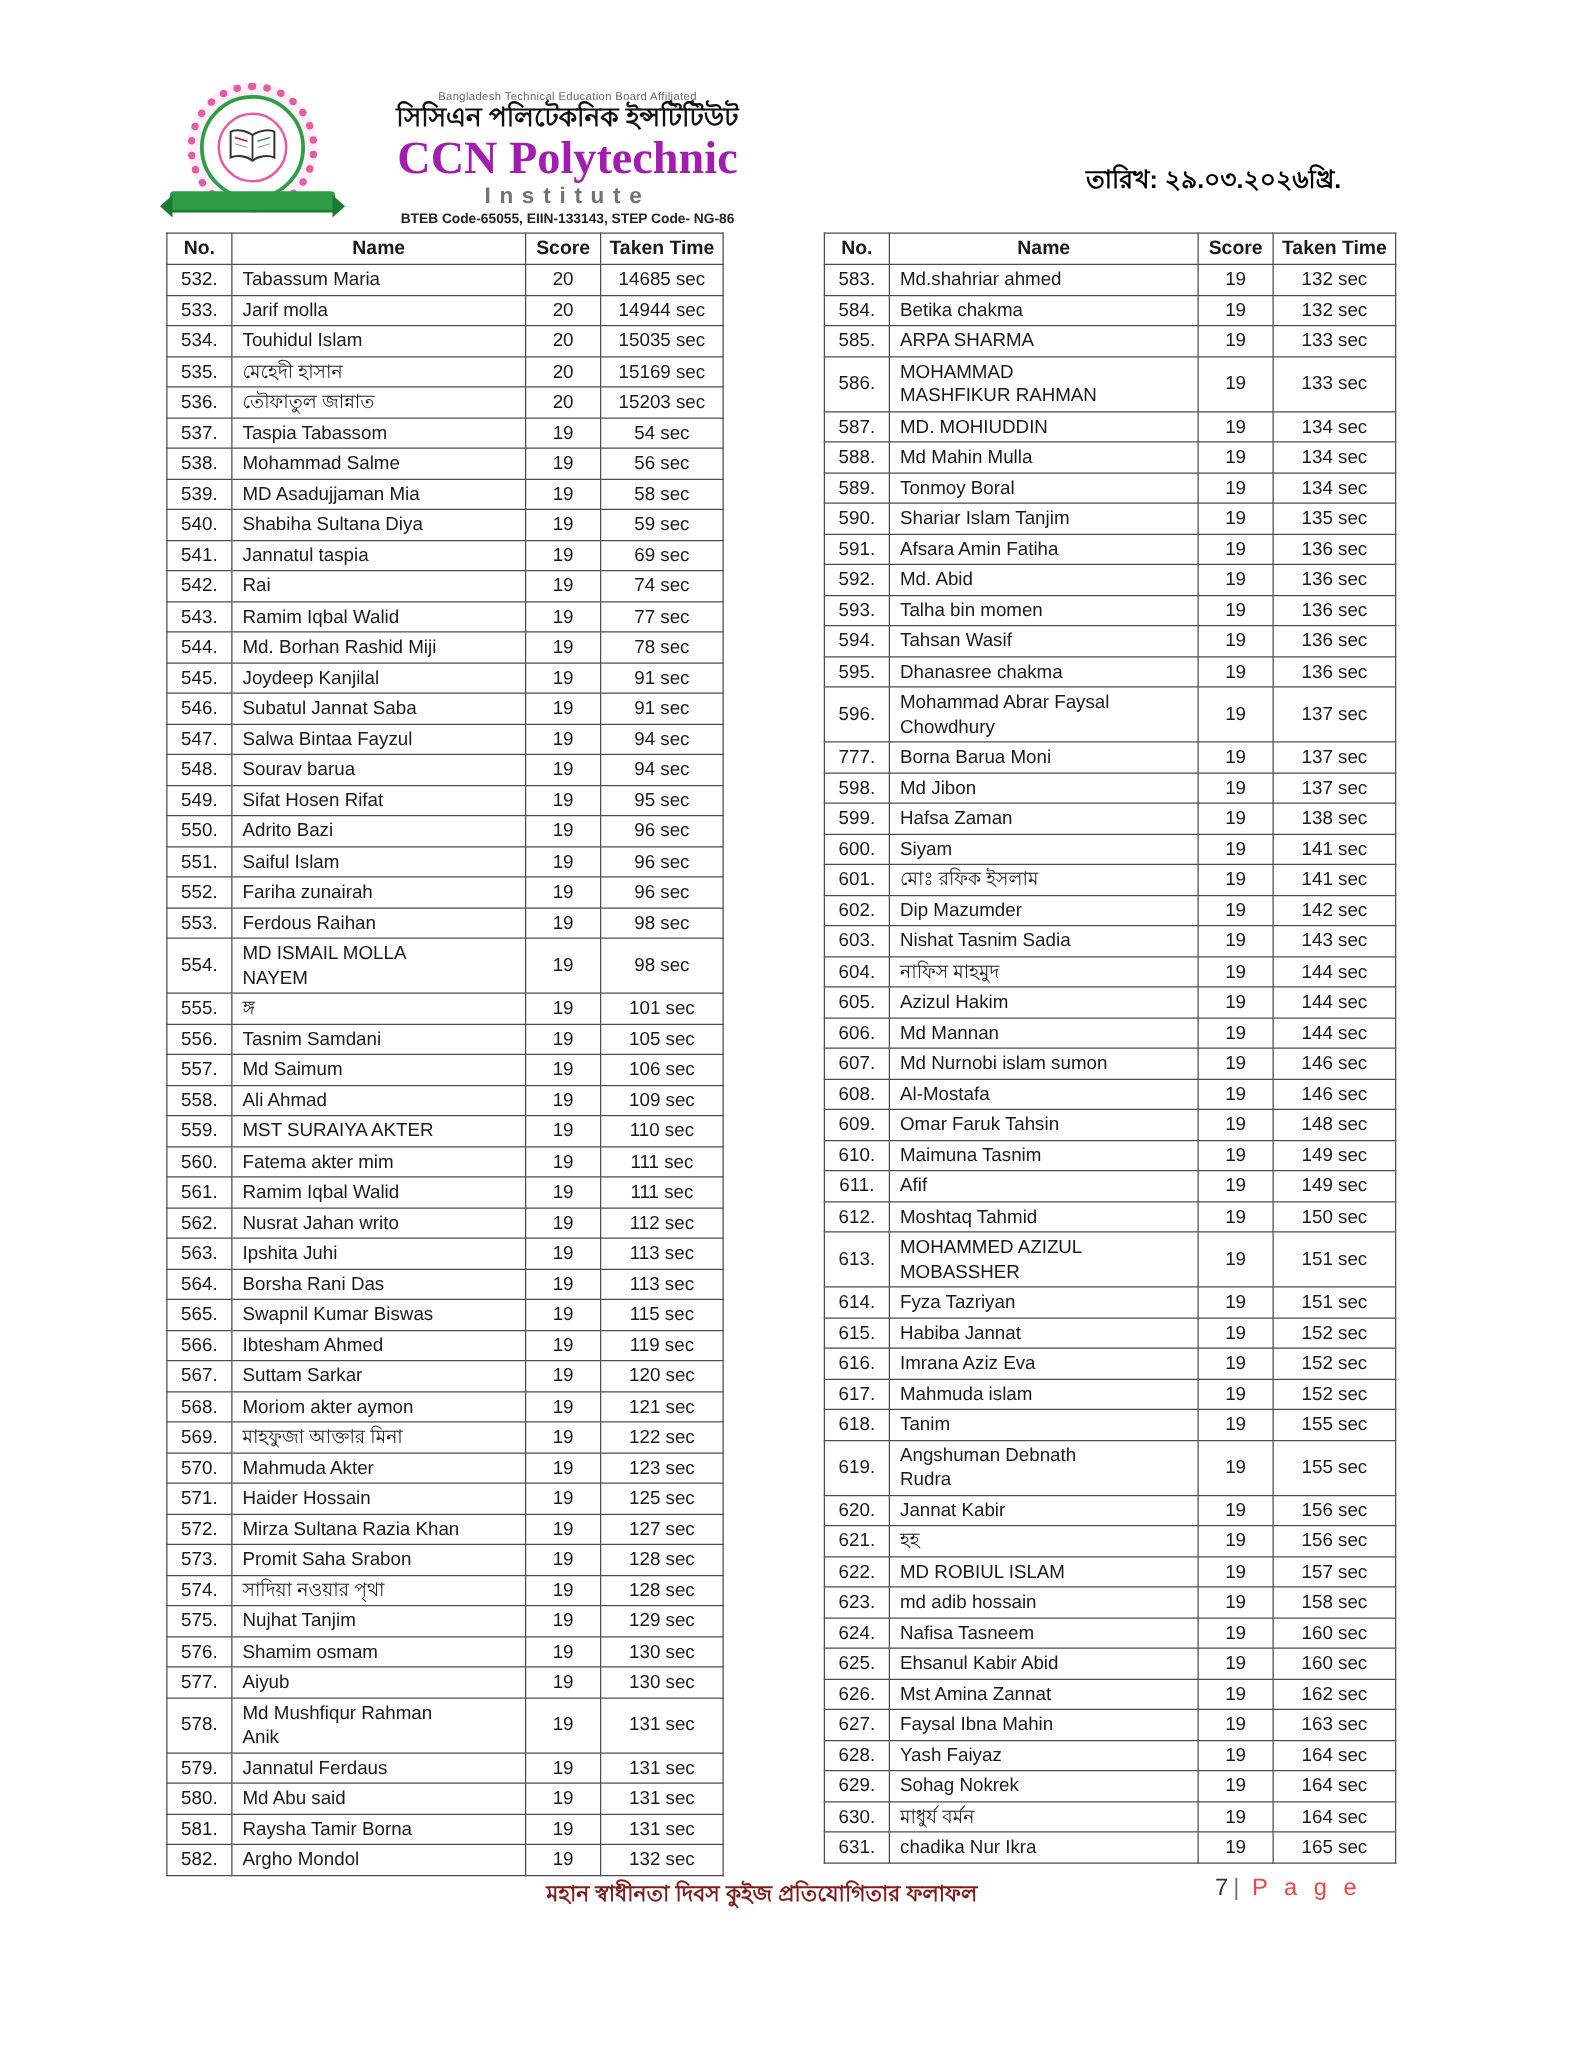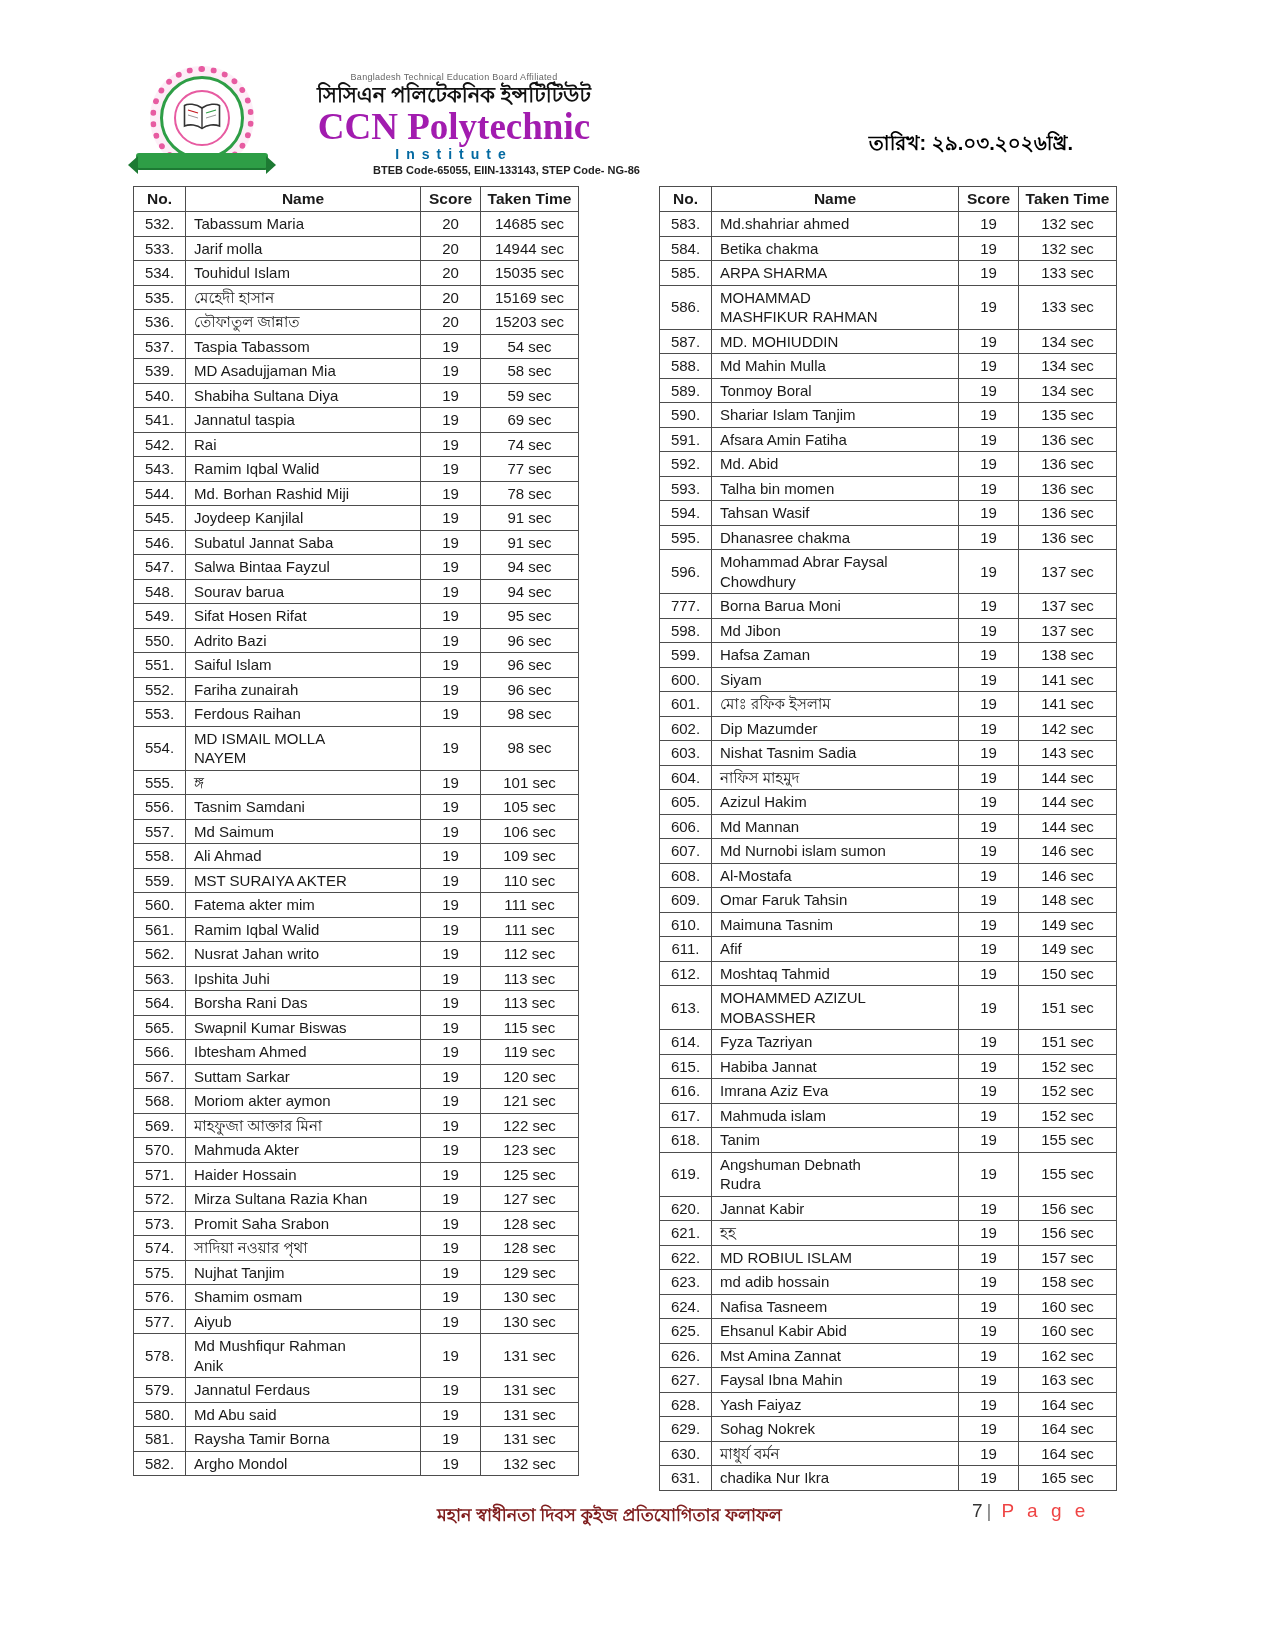--- a/index.html
+++ b/index.html
@@ -15,22 +15,22 @@
   .seal-ring { position:absolute; inset:10px; border-radius:50%; border:3px solid #2e9e46; background:#ffffff; box-sizing:border-box; }
   .seal-center { position:absolute; inset:24px; border-radius:50%; border:2px solid #e75ba1; background:#fff; display:flex; align-items:center; justify-content:center; box-sizing:border-box; }
   .seal-ribbon { position:absolute; left:-14px; right:-14px; bottom:2px; height:15px; background:#2e9e46; border-radius:3px; box-shadow:0 2px 0 #1d7a33; }
   .seal-ribbon:before, .seal-ribbon:after { content:""; position:absolute; top:3px; border-style:solid; }
   .seal-ribbon:before { left:-8px; border-width:9px 10px 9px 0; border-color:transparent #1d7a33 transparent transparent; }
   .seal-ribbon:after { right:-8px; border-width:9px 0 9px 10px; border-color:transparent transparent transparent #1d7a33; }
   .head-text { margin-left:14px; width:372px; text-align:center; }
   .affil { font-size:9px; color:#666; letter-spacing:.3px; margin-top:6px; }
   .inst-bn { font-size:21px; font-weight:bold; color:#111; line-height:1.25; }
   .inst-en { font-size:37px; font-weight:bold; color:#a21caf; font-family:"Liberation Serif", serif; line-height:1.05; }
-  .inst-sub { font-size:14px; font-weight:bold; color:#0369a1; letter-spacing:7px; line-height:1.1; }
-  .codes { font-size:11px; font-weight:bold; color:#222; margin-top:2px;text-align:right; }
+  .inst-sub { font-size:18px; font-weight:bold; color:#737373; letter-spacing:7px; line-height:1.1; }
+  .codes { font-size:11px; font-weight:bold; color:#222; margin-top:2px; }
   .date-line { position:absolute; top:128px; right:202px; font-size:20px; font-weight:bold; color:#000; }
 
   
   .tables-row { position:absolute; top:186px; left:133px; display:flex; gap:80px; align-items:flex-start; }
   table.results { border-collapse:collapse; font-size:15px; color:#1a1a1a; table-layout:fixed; }
   table.results th, table.results td { border:1px solid #4d4d4d; box-sizing:border-box; }
   table.results th { font-weight:bold; text-align:center; font-size:15.5px; padding:3px 4px; height:18px; }
   table.results td { padding:2px 4px; line-height:1.3; height:19px; }
   table.results td.c0 { width:52px; text-align:center; }
   table.results td.c1 { width:235px; text-align:left; padding-left:8px; white-space:pre-line; }
@@ -117,20 +117,26 @@
             <td class="c2">20</td>
             <td class="c3">15203 sec</td>
           </tr>
           <tr>
             <td class="c0">537.</td>
             <td class="c1">Taspia Tabassom</td>
             <td class="c2">19</td>
             <td class="c3">54 sec</td>
           </tr>
           <tr>
+            <td class="c0">538.</td>
+            <td class="c1">Mohammad Salme</td>
+            <td class="c2">19</td>
+            <td class="c3">56 sec</td>
+          </tr>
+          <tr>
             <td class="c0">539.</td>
             <td class="c1">MD Asadujjaman Mia</td>
             <td class="c2">19</td>
             <td class="c3">58 sec</td>
           </tr>
           <tr>
             <td class="c0">540.</td>
             <td class="c1">Shabiha Sultana Diya</td>
             <td class="c2">19</td>
             <td class="c3">59 sec</td>

